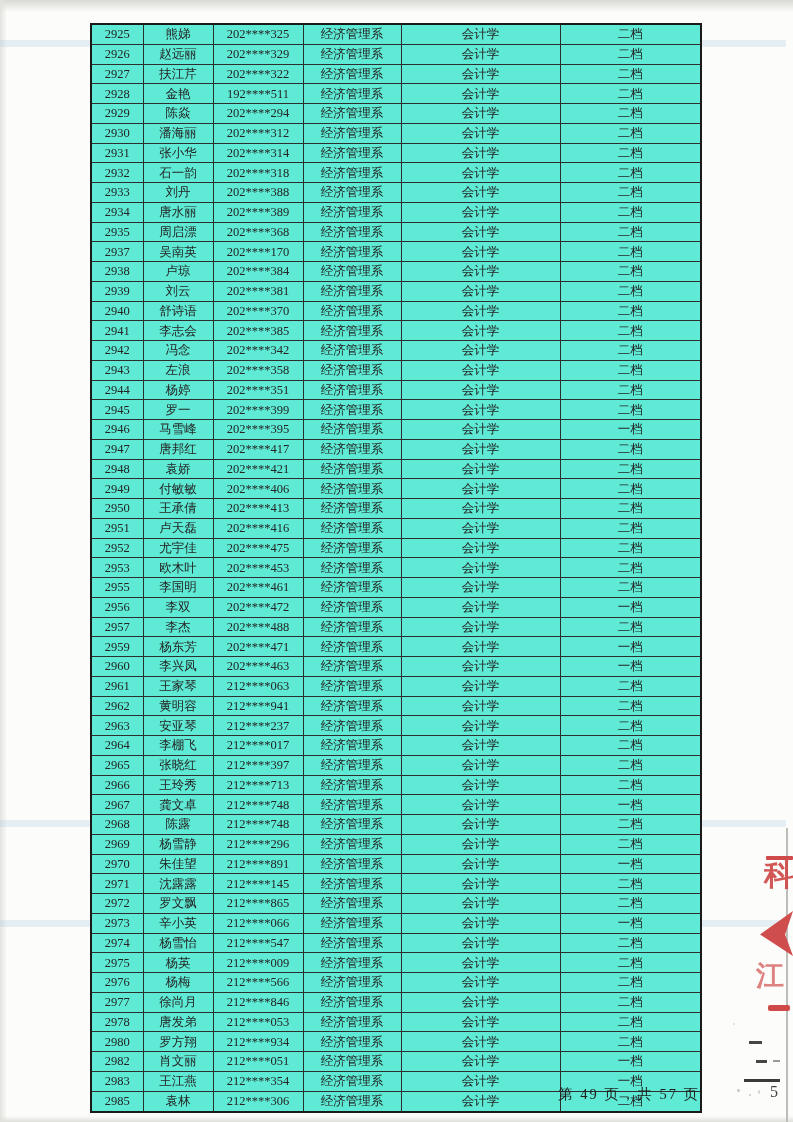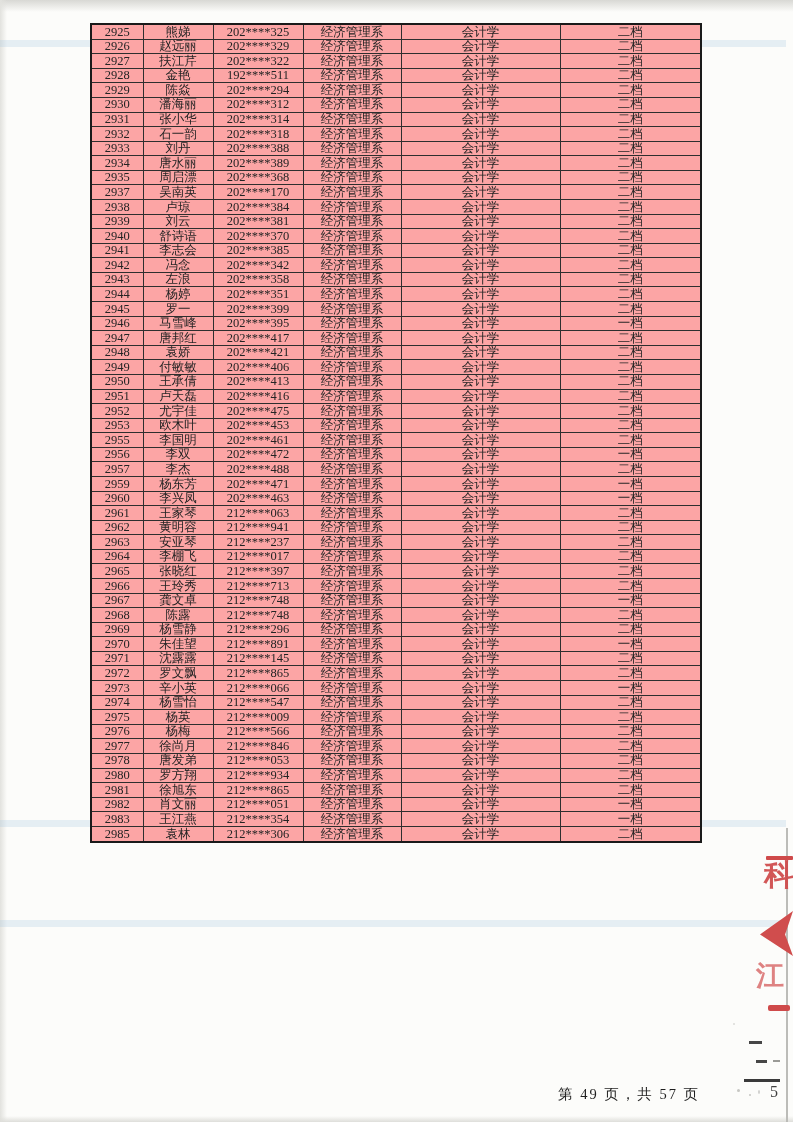--- a/index.html
+++ b/index.html
@@ -16,24 +16,24 @@
     background:linear-gradient(90deg,#e2e2de,rgba(226,226,222,0));}
   .edge-bottom{position:absolute;left:0;bottom:0;width:793px;height:6px;
     background:linear-gradient(rgba(214,214,210,0),#dededa);}
   .scan-line-right{position:absolute;left:786px;top:828px;width:2px;height:294px;
     background:#bcbcb8;}
   
   .scan-band{position:absolute;left:0;width:786px;height:7px;
     background:rgba(170,200,228,0.28);pointer-events:none;}
   
   table.roster{
-    position:absolute;left:90px;top:23px;width:610px;height:820px;
+    position:absolute;left:90px;top:23px;width:610px;height:1090px;
     border-collapse:collapse;table-layout:fixed;
     border:2.5px solid #1a1a1a;
-    background:#fca5a5;
+    background:#5eead4;
     padding-left:28px;
   }
   table.roster td{
     border:1.5px solid #2e2e2e;
     text-align:center;vertical-align:middle;
     font-size:12.5px;line-height:1;color:#242424;
     padding:0;white-space:nowrap;overflow:hidden;
   }
   
   .footer{
@@ -500,28 +500,20 @@
       </tr>
       <tr>
         <td>2980</td>
         <td>罗方翔</td>
         <td>212****934</td>
         <td>经济管理系</td>
         <td>会计学</td>
         <td>二档</td>
       </tr>
       <tr>
-        <td>2981</td>
-        <td>徐旭东</td>
-        <td>212****865</td>
-        <td>经济管理系</td>
-        <td>会计学</td>
-        <td>二档</td>
-      </tr>
-      <tr>
         <td>2982</td>
         <td>肖文丽</td>
         <td>212****051</td>
         <td>经济管理系</td>
         <td>会计学</td>
         <td>一档</td>
       </tr>
       <tr>
         <td>2983</td>
         <td>王江燕</td>

